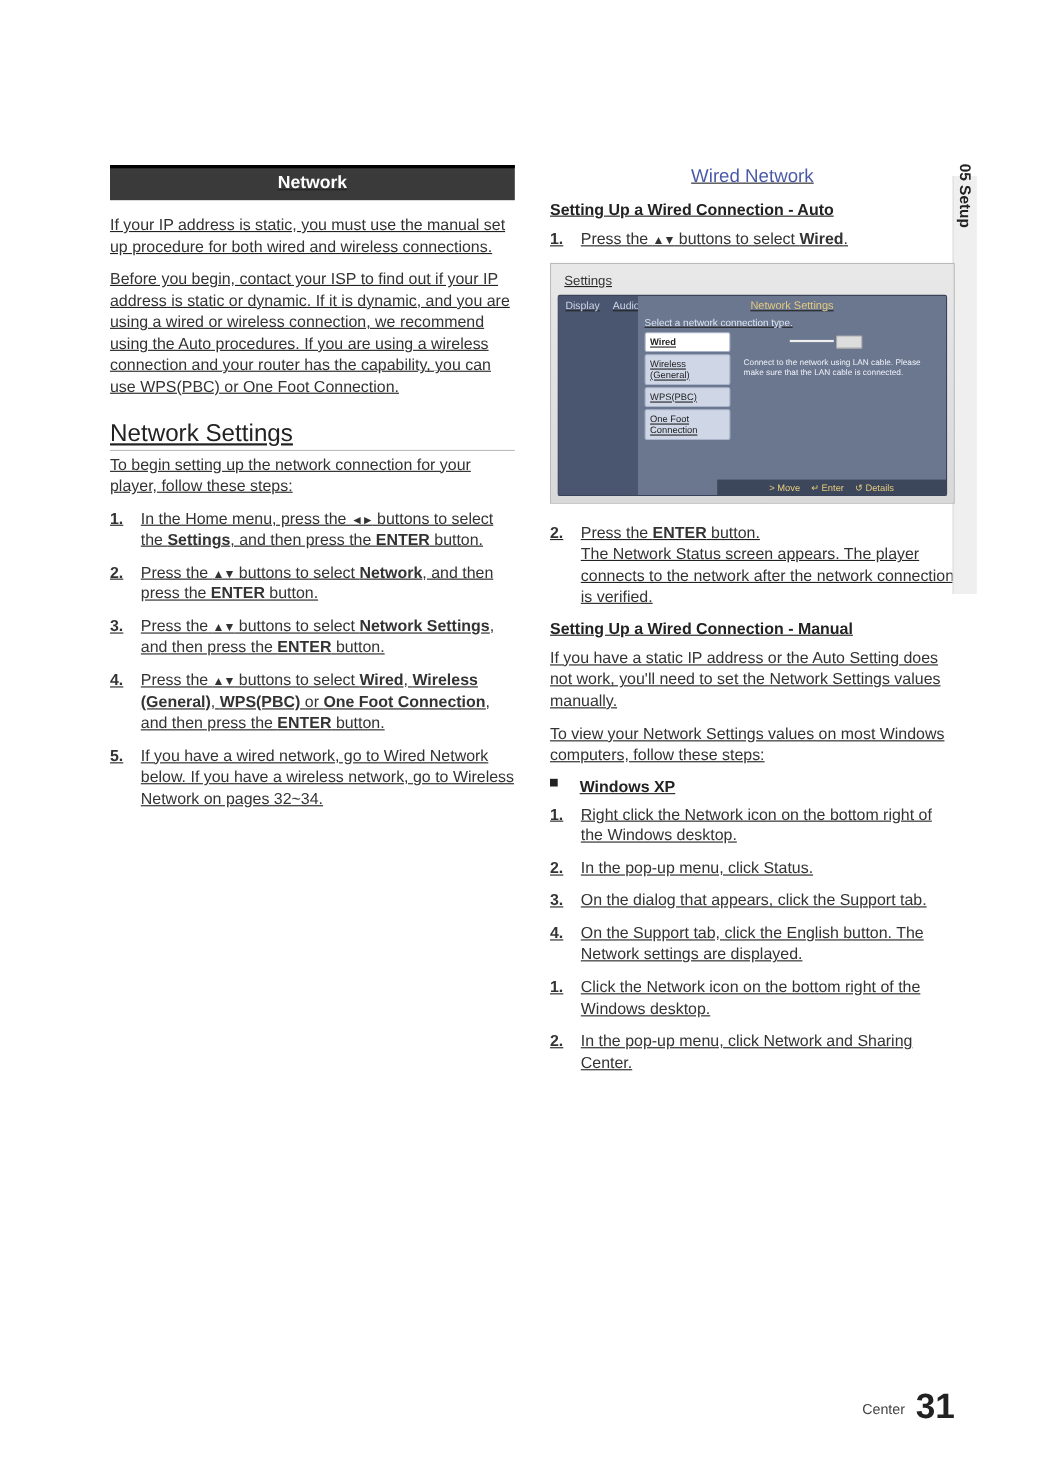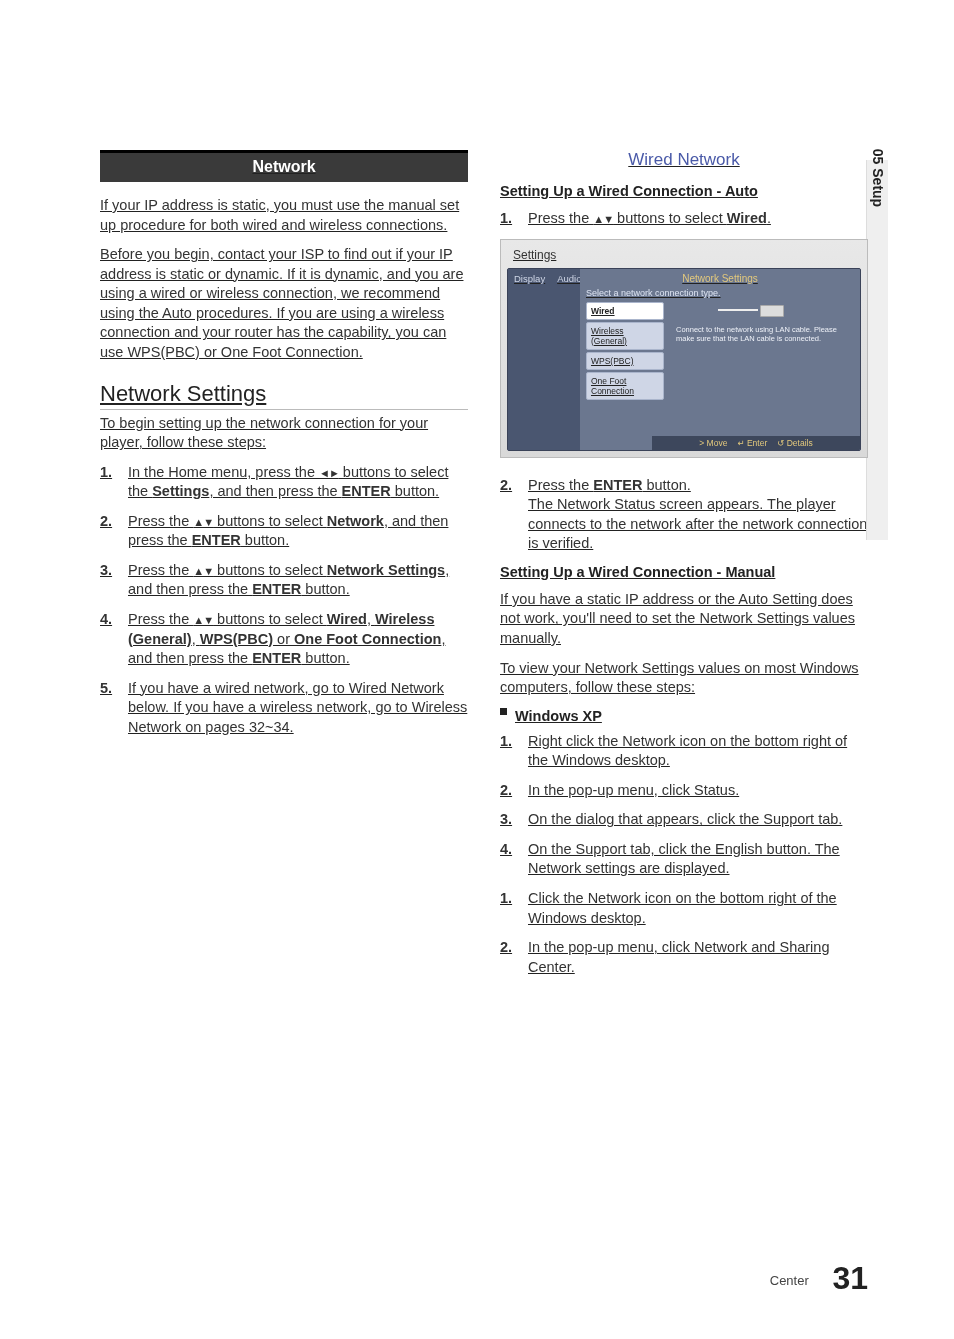--- a/index.html
+++ b/index.html
@@ -38,21 +38,21 @@
     border-top: 3px solid #000;
   }
   p { font-size: 14.5px; line-height: 1.35; margin-bottom: 10px; color: #333; }
   h2.ns { font-size: 22px; font-weight: 400; color: #222; margin: 18px 0 4px; border-bottom: 1px solid #bbb; padding-bottom: 2px; }
   h3.sub { font-size: 17px; color: #4a5aa8; font-weight: 400; margin-bottom: 13px; text-align: center; }
   h4.subb { font-size: 14.5px; font-weight: bold; margin: 6px 0 10px; color: #222; }
   ol.steps { list-style: none; padding: 0; margin: 0 0 10px 0; }
   ol.steps > li { display: flex; gap: 10px; font-size: 14.5px; line-height: 1.35; margin-bottom: 10px; color: #333; }
   ol.steps > li .num { font-weight: bold; min-width: 18px; }
   .b { font-weight: bold; }
-  .bullet-h { display: flex; align-items: flex-start; gap: 8px; margin: 6px 0 8px; }
+  .bullet-h { display: flex; align-items: flex-start; gap: 20px; margin: 6px 0 8px; }
   .bullet-h .sq { width: 7px; height: 7px; background: #222; }
   .bullet-h .txt { font-weight: bold; font-size: 14.5px; }
 
   
   .osd-wrap { margin: 8px 0 18px; }
   .osd {
     width: 100%; aspect-ratio: 1.68/1; background: linear-gradient(#e8e8e8,#d9d9d9);
     border: 1px solid #bbb; position: relative; padding: 6px;
   }
   .osd-title { font-size: 12px; color: #333; padding: 2px 6px 6px; }
@@ -66,21 +66,21 @@
   .osd-list { width: 78px; margin-left: 6px; display: flex; flex-direction: column; gap: 2px; }
   .osd-list div { font-size: 8.5px; color: #222; background: #cfd6e6; padding: 3px 4px; border: 1px solid #aab5cc; border-radius: 2px; }
   .osd-list .sel { background: #fff; font-weight: bold; }
   .osd-note { position: absolute; left: 96px; right: 6px; top: 56px; font-size: 7.5px; color: #eef1f8; line-height: 1.2; }
   .osd-cable { position: absolute; left: 138px; top: 34px; width: 66px; height: 14px; }
   .osd-cable::before { content: ""; position: absolute; left: 0; top: 6px; width: 40px; height: 2px; background: #eee; }
   .osd-cable::after { content: ""; position: absolute; right: 0; top: 2px; width: 22px; height: 10px; background: #ddd; border: 1px solid #aaa; border-radius: 1px; }
   .osd-foot { position: absolute; left: 72px; right: 0; bottom: 0; height: 14px; background: #3d475c; color: #e3c97d; font-size: 8.5px; display: flex; justify-content: center; align-items: center; gap: 10px; }
 
   .footer { position: absolute; bottom: 42px; right: 86px; font-size: 13px; color: #444; }
-  .footer .pg { font-size: 32px; font-weight: bold; color: #222; margin-left: 20px; vertical-align: -4px; }
+  .footer .pg { font-size: 32px; font-weight: bold; color: #222; margin-left: 6px; vertical-align: -4px; }
 
   .tri-lr::before { content: "\25C4\25BA"; font-size: 11px; letter-spacing: -1px; }
   .tri-ud::before { content: "\25B2\25BC"; font-size: 11px; letter-spacing: -1px; }
 </style>
 </head>
 <body>
 
 <div class="page">
   <div class="side-tab">
     <div class="side-tab-text">05  Setup</div>

